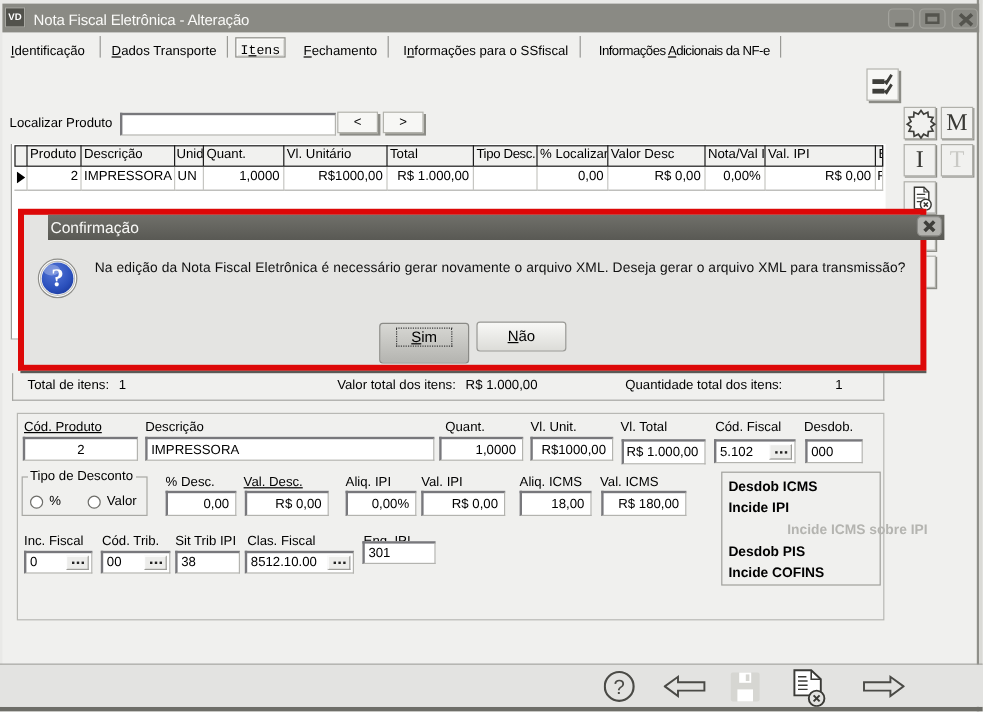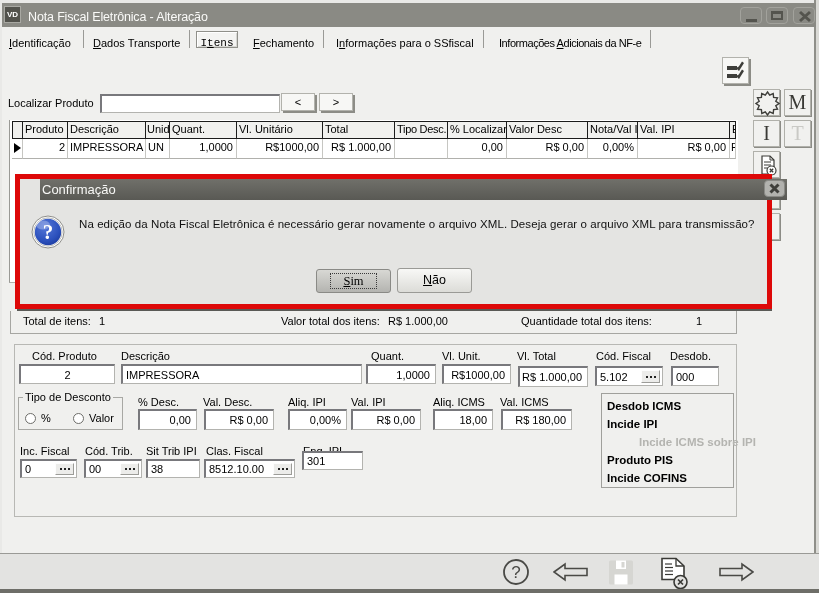--- a/index.html
+++ b/index.html
@@ -130,21 +130,21 @@
 <div style="left:10px;top:311px;width:727px;height:23px;background:#f0f0ee;border:1px solid #a6a6a2;border-top:none;">
  <div class="lbl" style="left:12px;top:4px;">Total de itens:</div>
  <div class="lbl" style="left:88px;top:4px;">1</div>
  <div class="lbl" style="left:270px;top:4px;">Valor total dos itens:</div>
  <div class="lbl" style="left:377px;top:4px;">R$ 1.000,00</div>
  <div class="lbl" style="left:510px;top:4px;">Quantidade total dos itens:</div>
  <div class="lbl" style="left:685px;top:4px;">1</div>
 </div>
 
 <div id="form" style="left:14px;top:344px;width:723px;height:173px;border:1px solid #b8b8b4;">
- <div class="lbl" style="left:17px;top:5px;">Cód. Produto</div>
+ <div class="lbl" style="left:5px;top:5px;text-decoration:underline;">Cód. Produto</div>
  <div class="lbl" style="left:106px;top:5px;">Descrição</div>
  <div class="lbl" style="left:356px;top:5px;">Quant.</div>
  <div class="lbl" style="left:427px;top:5px;">Vl. Unit.</div>
  <div class="lbl" style="left:502px;top:5px;">Vl. Total</div>
  <div class="lbl" style="left:581px;top:5px;">Cód. Fiscal</div>
  <div class="lbl" style="left:655px;top:5px;">Desdob.</div>
  <div class="in" style="left:4px;top:19px;width:96px;height:20px;text-align:center;">
       <span style="left:0;right:0;">2</span>
     </div>
  <div class="in" style="left:106px;top:19px;width:241px;height:20px;">
@@ -169,21 +169,21 @@
       <span class="lt">000</span>
     </div>
  <fieldset style="position:absolute;left:3px;top:46px;width:103px;height:37px;border:1px solid #a8a8a4;margin:0;padding:0;">
       <legend style="font-size:11px;font-family:'Liberation Sans',sans-serif;margin-left:4px;padding:0 2px;">Tipo de Desconto</legend>
     </fieldset>
  <div style="left:10px;top:68px;width:11px;height:11px;border-radius:50%;border:1px solid #6e6e6a;background:#fff;"></div>
  <div class="lbl" style="left:26px;top:67px;">%</div>
  <div style="left:58px;top:68px;width:11px;height:11px;border-radius:50%;border:1px solid #6e6e6a;background:#fff;"></div>
  <div class="lbl" style="left:74px;top:67px;">Valor</div>
  <div class="lbl" style="left:123px;top:51px;">% Desc.</div>
- <div class="lbl" style="left:188px;top:51px;">Val. Desc.</div>
+ <div class="lbl" style="left:188px;top:51px;text-decoration:underline;">Val. Desc.</div>
  <div class="lbl" style="left:273px;top:51px;">Aliq. IPI</div>
  <div class="lbl" style="left:336px;top:51px;">Val. IPI</div>
  <div class="lbl" style="left:418px;top:51px;">Aliq. ICMS</div>
  <div class="lbl" style="left:485px;top:51px;">Val. ICMS</div>
  <div class="in" style="left:123px;top:64px;width:59px;height:21px;">
       <span class="rt">0,00</span>
     </div>
  <div class="in" style="left:189px;top:64px;width:70px;height:21px;">
       <span class="rt">R$ 0,00</span>
     </div>
@@ -195,22 +195,22 @@
     </div>
  <div class="in" style="left:418px;top:64px;width:60px;height:21px;">
       <span class="rt">18,00</span>
     </div>
  <div class="in" style="left:486px;top:64px;width:71px;height:21px;">
       <span class="rt">R$ 180,00</span>
     </div>
  <div style="left:586px;top:48px;width:133px;height:95px;border:1px solid #a0a09c;">
   <div class="inc" style="left:5px;top:6px;">Desdob ICMS</div>
   <div class="inc" style="left:5px;top:24px;">Incide IPI</div>
-  <div class="inc" style="left:5px;top:42px;color:#b4b4b0;padding-left:32px;">Incide ICMS sobre IPI</div>
-  <div class="inc" style="left:5px;top:60px;">Produto PIS</div>
+  <div class="inc" style="left:22px;top:42px;color:#b4b4b0;padding-left:32px;">Incide ICMS sobre IPI</div>
+  <div class="inc" style="left:5px;top:60px;">Desdob PIS</div>
   <div class="inc" style="left:5px;top:78px;">Incide COFINS</div>
  </div>
  <div class="lbl" style="left:5px;top:100px;">Inc. Fiscal</div>
  <div class="lbl" style="left:70px;top:100px;">Cód. Trib.</div>
  <div class="lbl" style="left:131px;top:100px;">Sit Trib IPI</div>
  <div class="lbl" style="left:191px;top:100px;">Clas. Fiscal</div>
  <div class="lbl" style="left:288px;top:100px;">Enq. IPI</div>
  <div class="in" style="left:5px;top:114px;width:57px;height:19px;">
       <span class="lt">0</span>
       <div class="dots">
@@ -288,18 +288,18 @@
           <radialGradient id="bg1" cx="0.4" cy="0.3" r="0.9">
             <stop offset="0" stop-color="#5577d8"></stop>
             <stop offset="0.6" stop-color="#2b50bc"></stop>
             <stop offset="1" stop-color="#142f8e"></stop>
           </radialGradient>
         </defs>
         <text x="17" y="23.5" text-anchor="middle" font-family="Liberation Serif" font-size="21" font-weight="bold" fill="#fff">?</text>
       </svg>
  </div>
  <div style="left:59px;top:39px;font-size:11.5px;letter-spacing:.08px;color:#111;white-space:nowrap;text-align:center;">Na edição da Nota Fiscal Eletrônica é necessário gerar novamente o arquivo XML. Deseja gerar o arquivo XML para transmissão?</div>
- <div id="bsim" style="left:296px;top:90px;width:75px;height:24px;background:linear-gradient(#d8d8d4,#b4b4b0);border:1px solid #8a8a86;border-radius:3px;font-family:Liberation Serif, serif;">
+ <div id="bsim" style="left:296px;top:90px;width:75px;height:34px;background:linear-gradient(#d8d8d4,#b4b4b0);border:1px solid #8a8a86;border-radius:3px;">
   <div style="left:13px;top:3px;width:47px;height:16px;border:1px dotted #3a3a3a;text-align:center;font-size:12.5px;line-height:15px;color:#000;"><u>S</u>im</div>
  </div>
  <div id="bnao" style="left:377px;top:89px;width:75px;height:25px;background:linear-gradient(#f8f8f6,#dcdcd8);border:1px solid #9a9a96;border-radius:3px;text-align:center;font-size:12.5px;line-height:23px;color:#000;"><u>N</u>ão</div>
 </div>
 <div style="left:17px;top:309px;width:755px;height:2px;background:#5a5a56;z-index:51;"></div>
 
 </body></html>

